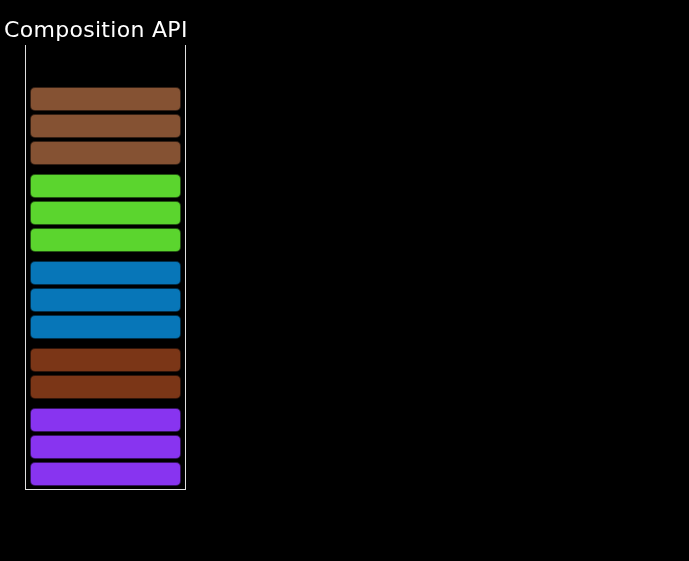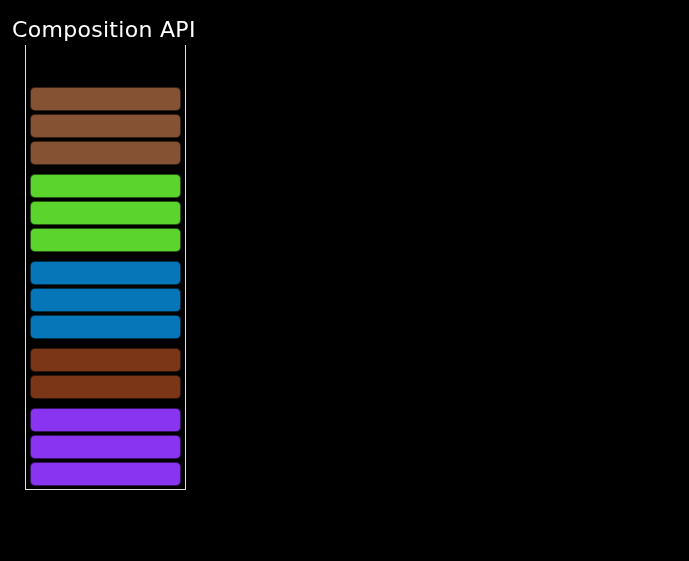--- a/index.html
+++ b/index.html
@@ -6,21 +6,21 @@
   body {
     width: 689px;
     height: 561px;
     background: #000000;
     position: relative;
     overflow: hidden;
     font-family: "DejaVu Sans", "Liberation Sans", sans-serif;
   }
   .title {
     position: absolute;
-    left: 12px;
+    left: 4px;
     top: 16px;
     font-size: 22px;
     line-height: 1.25;
     color: #ffffff;
     letter-spacing: 0.3px;
     white-space: nowrap;
   }
   .frame {
     position: absolute;
     left: 25px;

